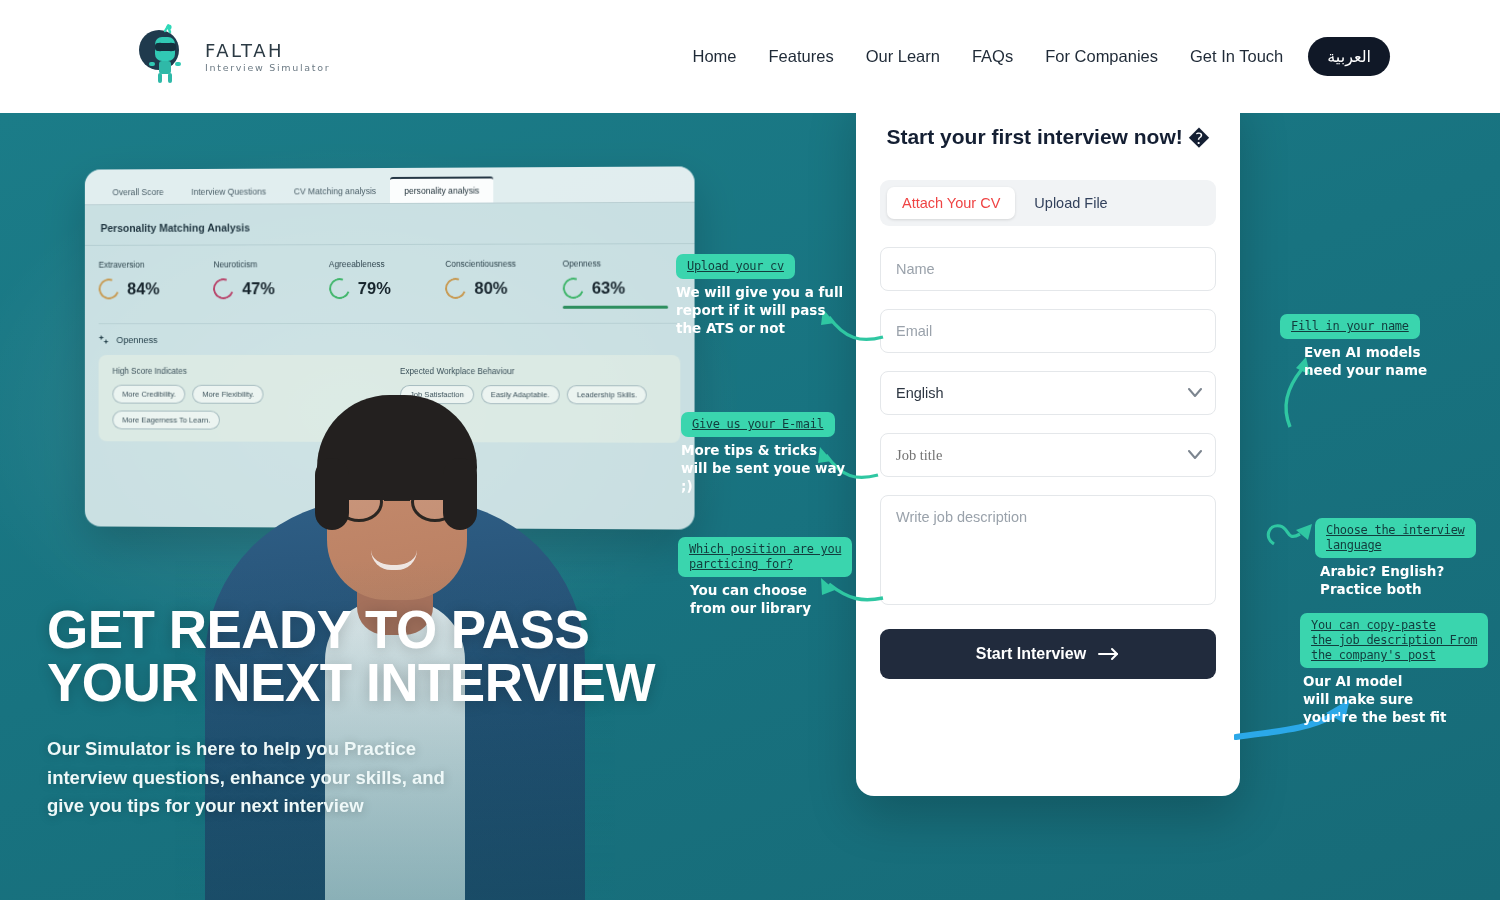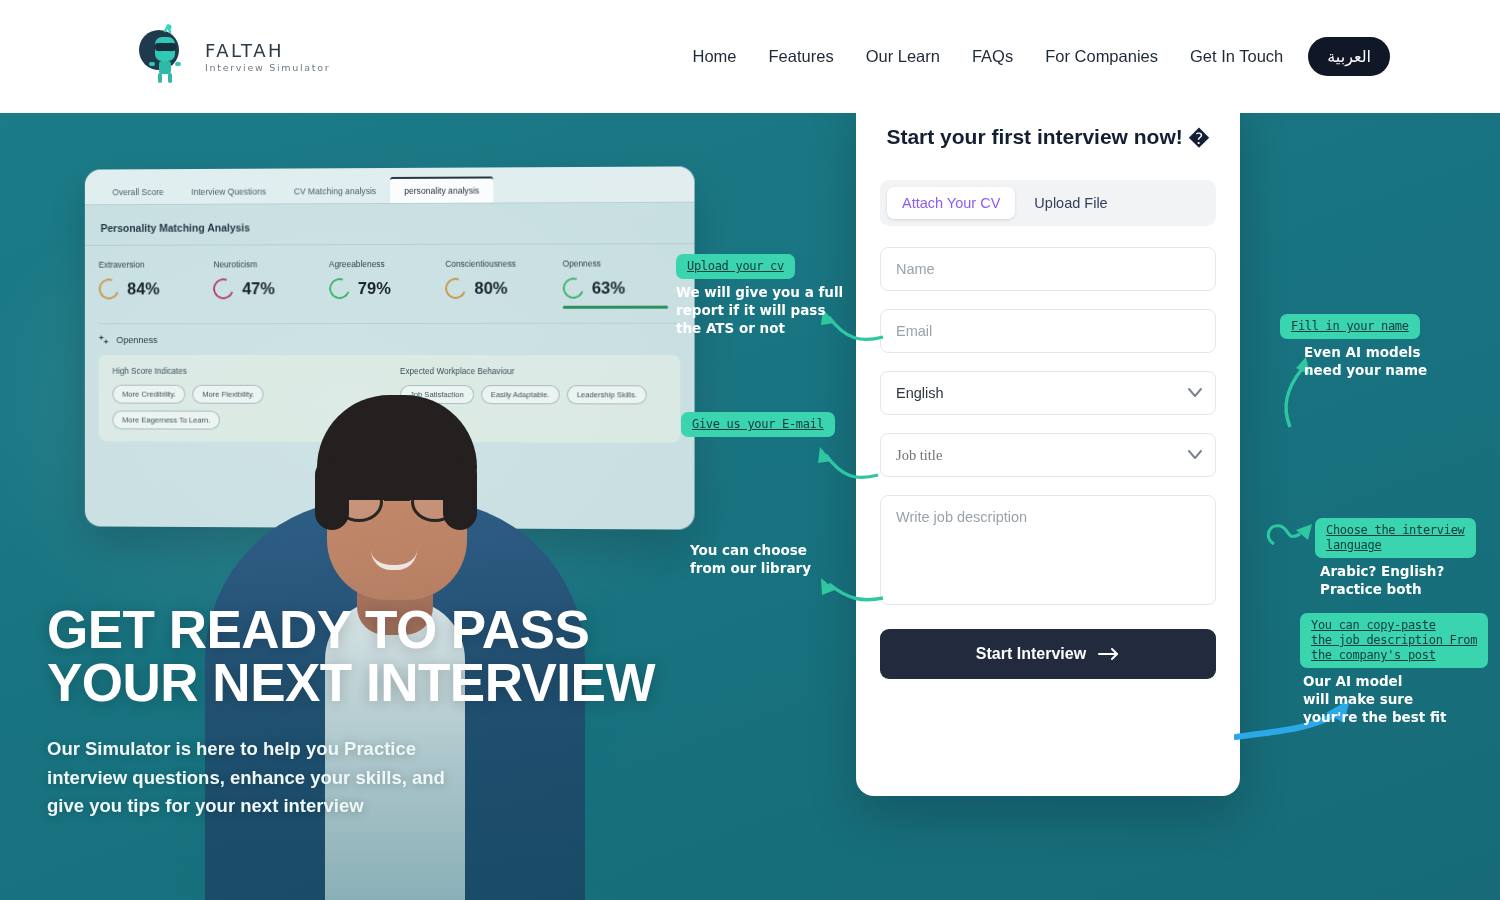--- a/index.html
+++ b/index.html
@@ -218,21 +218,21 @@
   .seg {
     background: #f1f3f5; border-radius: 9px; padding: 7px;
     display: flex; gap: 4px; margin-bottom: 21px;
   }
   .seg-btn {
     border: none; background: transparent; cursor: pointer;
     font-size: 14.5px; color: #33415c; padding: 8px 15px; border-radius: 7px;
     font-family: "Liberation Sans", sans-serif;
   }
   .seg-btn.active {
-    background: #ffffff; color: #8b5cf6;
+    background: #ffffff; color: #ef4444;
     box-shadow: 0 1px 3px rgba(0,0,0,0.12);
   }
   .fld {
     width: 100%; height: 44px; border: 1px solid #e4e7ea;
     border-radius: 8px; padding: 0 15px; font-size: 14.5px;
     color: #2d3642; background: #fff; margin-bottom: 18px;
     font-family: "Liberation Sans", sans-serif; outline: none;
   }
   .fld::placeholder { color: #9aa2ab; }
   .sel-wrap { position: relative; margin-bottom: 18px; }
@@ -451,23 +451,27 @@
 
   <div class="anno" style="left:676px; top:141px; width:175px;">
     <span class="badge">Upload your cv</span>
     <div class="anno-note">We will give you a full
 report if it will pass
 the ATS or not</div>
   </div>
 
   <div class="anno" style="left:681px; top:299px; width:180px;">
     <span class="badge">Give us your E-mail</span>
+    <div class="anno-note">More tips &amp; tricks
+will be sent youe way ;)</div>
   </div>
 
   <div class="anno" style="left:678px; top:424px; width:180px;">
+    <span class="badge">Which position are you
+parcticing for?</span>
     <div class="anno-note" style="margin-left:12px;">You can choose
 from our library</div>
   </div>
 
   <div class="anno" style="left:1280px; top:201px; width:180px;">
     <span class="badge">Fill in your name</span>
     <div class="anno-note" style="margin-left:24px;">Even AI models
 need your name</div>
   </div>
 

